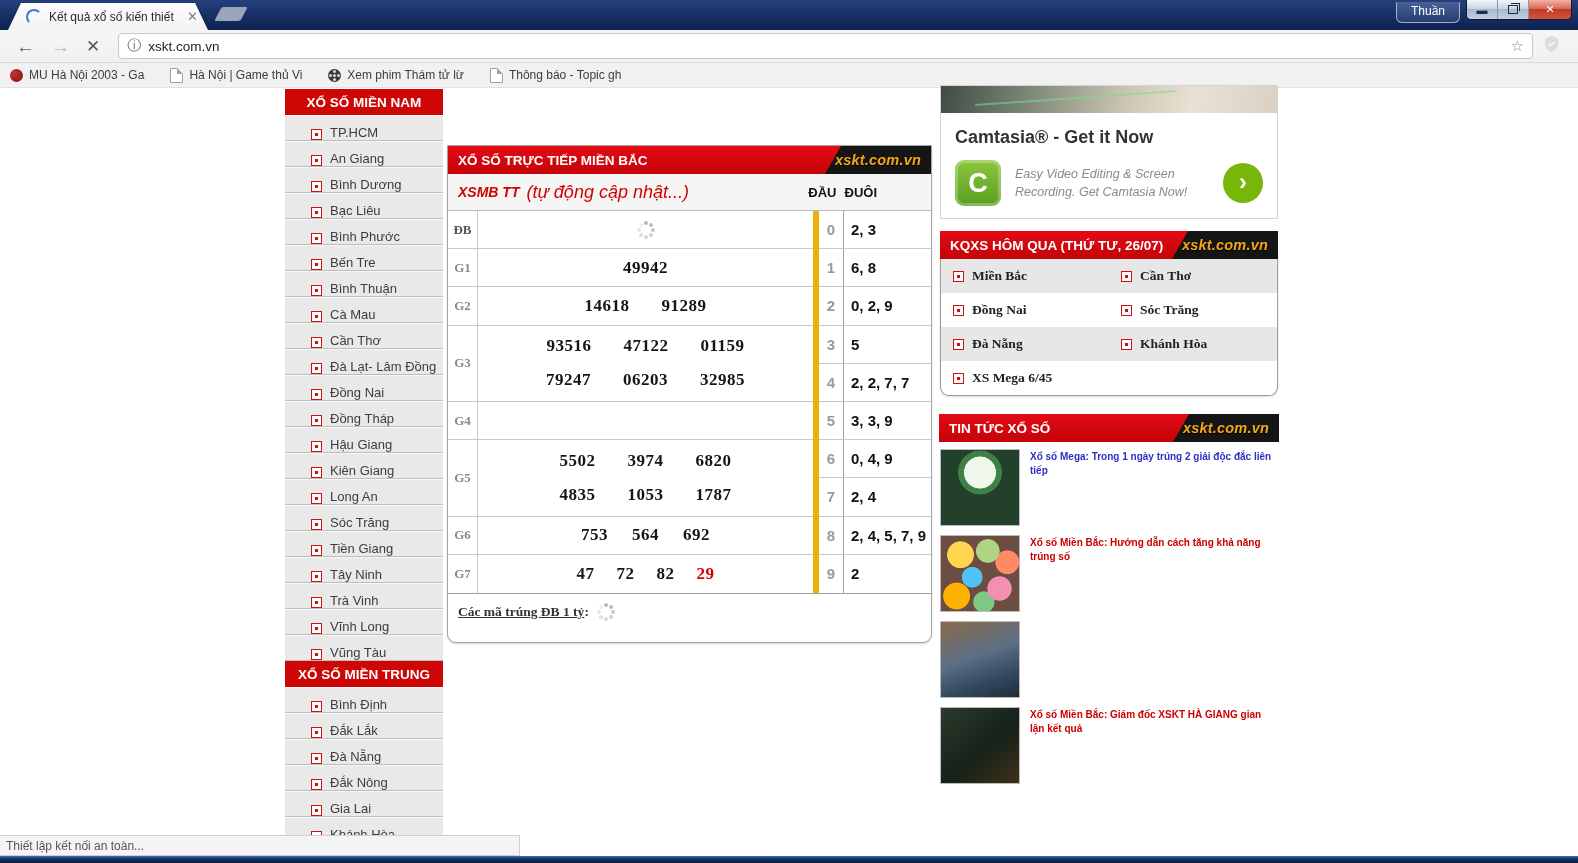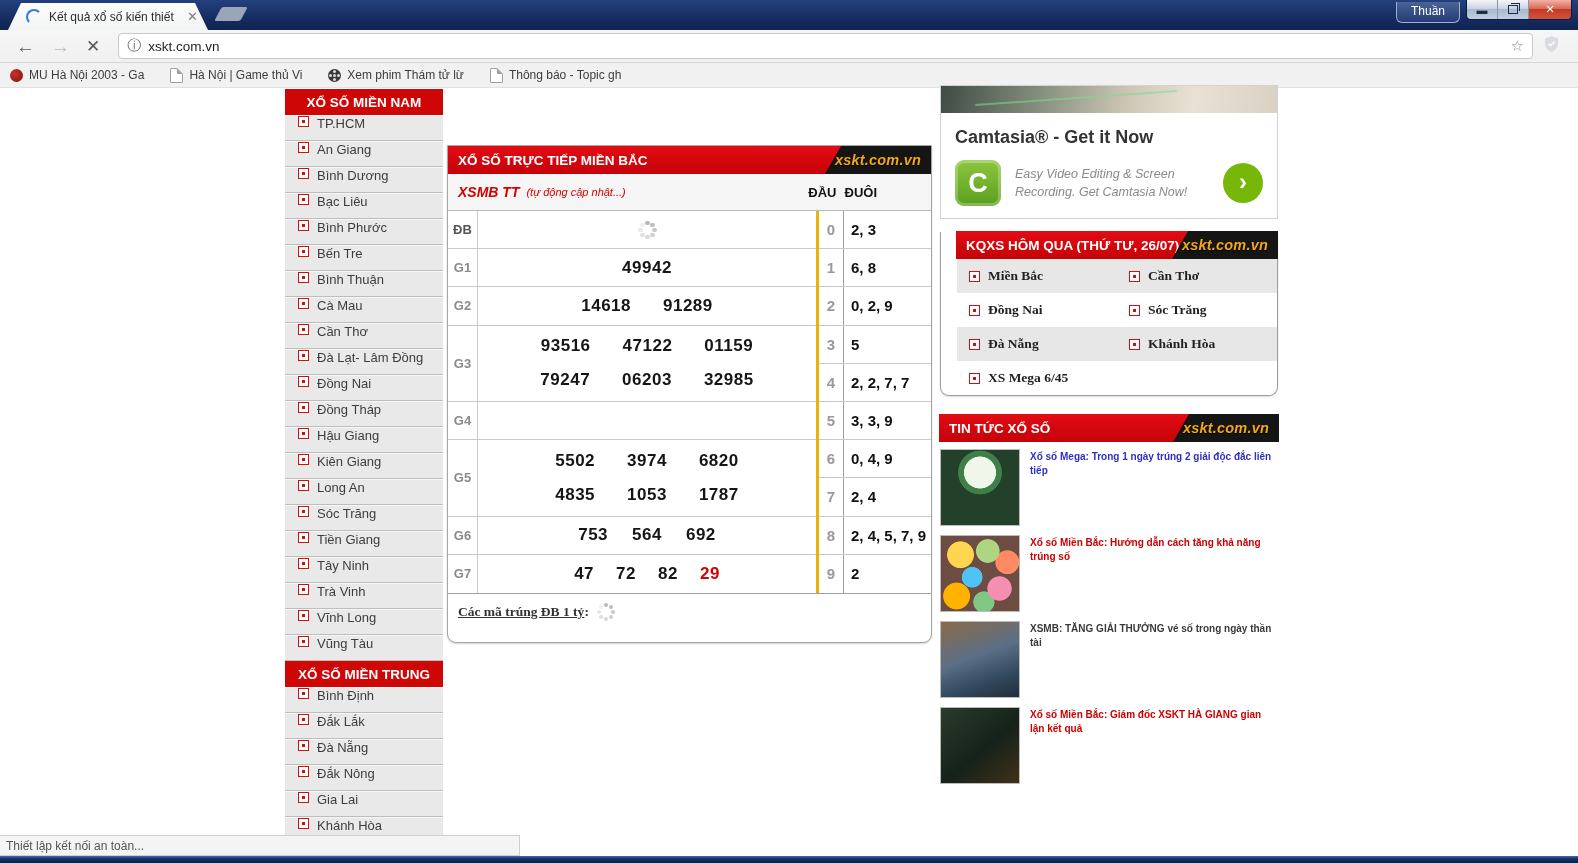--- a/index.html
+++ b/index.html
@@ -44,41 +44,41 @@
   .fav-doc::before{content:"";position:absolute;right:-1px;top:-1px;border:3px solid #f1f1f1;border-left-color:#9aa0a6;border-bottom-color:#9aa0a6;}
   .fav-film{width:13px;height:13px;border-radius:50%;background:#3a3a3a;position:relative;}
   .fav-film::before{content:"";position:absolute;left:5px;top:5px;width:3px;height:3px;border-radius:50%;background:#d8d8d8;
     box-shadow:0 -4px #d8d8d8,0 4px #d8d8d8,-4px 0 #d8d8d8,4px 0 #d8d8d8;}
   
   .page{position:absolute;left:0;top:89px;width:100%;height:767px;background:#fff;}
   
   .sidebar{position:absolute;left:285px;top:0;width:158px;}
   .side-head{height:26px;background:#ce0606;color:#fff;font-weight:bold;font-size:13.5px;display:flex;align-items:center;justify-content:center;}
   .side-item{height:24px;background:#e9e9e9;border-bottom:1px solid #bdbdbd;border-top:1px solid #f7f7f7;
-    display:flex;align-items:flex-start;padding-left:13px;}
+    display:flex;align-items:flex-end;padding-left:26px;}
   .bullet{width:9px;height:9px;border:1.5px solid #cc1111;background:#fff;display:flex;align-items:center;justify-content:center;flex:none;}
   .bullet i{width:3px;height:3px;background:#cc1111;display:block;}
   .side-label{font-size:13px;color:#3d3d3d;margin-left:8px;white-space:nowrap;}
   
   .panel{position:absolute;left:447px;top:56px;width:485px;border:1px solid #a5a5a5;border-radius:0 0 9px 9px;
     background:#fff;box-shadow:0 1px 2px rgba(0,0,0,.18);box-sizing:border-box;}
   .panel-head{height:28px;background:linear-gradient(#e30b14,#c40308);display:flex;align-items:center;position:relative;}
   .panel-title{color:#fff;font-weight:bold;font-size:13.5px;padding-left:10px;}
   .brand-badge{position:absolute;right:0;top:0;height:100%;width:106px;background:#151515;
     clip-path:polygon(16px 0,100% 0,100% 100%,0 100%);display:flex;align-items:center;justify-content:center;}
   .brand-badge b{color:#f2a71b;font-style:italic;font-size:14.5px;letter-spacing:.2px;text-shadow:0 1px 1px #000;}
   .subrow{height:37px;background:#f5f5f5;border-bottom:1px solid #b9b9b9;display:flex;align-items:center;padding:0 10px;box-sizing:border-box;}
   .subtitle{color:#d40000;font-weight:bold;font-style:italic;font-size:14px;}
-  .subnote{color:#d40000;font-style:italic;font-size:11px;margin-left:7px;}
+  .subnote{color:#d40000;font-style:italic;font-size:18px;margin-left:7px;}
   .subsp{flex:1;}
   .colhead{color:#111;font-weight:bold;font-size:13px;}
   .colhead.dau{margin-right:8px;}
   .colhead.duoi{margin-right:44px;}
   .tbl{display:flex;}
-  .left-tbl{width:371px;border-right:3px solid #eab308;box-sizing:border-box;}
+  .left-tbl{width:371px;border-right:6px solid #eab308;box-sizing:border-box;font-family:Liberation Serif, serif;}
   .prow{display:flex;border-bottom:1px solid #c9c9c9;box-sizing:border-box;}
   .prow:last-child{border-bottom:none;}
   .plabel{width:30px;border-right:1px solid #c9c9c9;display:flex;align-items:center;justify-content:center;
     color:#8a8a8a;font-weight:bold;font-size:13px;flex:none;box-sizing:border-box;}
   .plabel.dark{color:#555;}
   .pnums{flex:1;display:flex;flex-direction:column;align-items:center;justify-content:center;}
   .pline{display:flex;justify-content:center;align-items:center;gap:32px;line-height:34px;}
   .num{font-size:17px;font-weight:bold;color:#151515;letter-spacing:.5px;}
   .num.red{color:#d60000;}
   .right-tbl{width:112px;box-sizing:border-box;}
@@ -104,21 +104,21 @@
   .ad-row{display:flex;align-items:center;}
   .ad-logo{width:46px;height:46px;border-radius:9px;background:linear-gradient(#8dc63f,#5a9e1f);display:flex;align-items:center;justify-content:center;
     color:#fff;font-size:27px;font-weight:bold;flex:none;box-shadow:inset 0 0 0 3px rgba(255,255,255,.25);}
   .ad-text{flex:1;margin:0 10px 0 14px;color:#8a8a8a;font-size:12.5px;line-height:1.45;font-style:italic;}
   .ad-arrow{width:40px;height:40px;border-radius:50%;background:#76b709;color:#fff;display:flex;align-items:center;justify-content:center;
     font-size:24px;font-weight:bold;flex:none;padding-bottom:2px;box-sizing:border-box;}
   .box{position:absolute;left:0;width:338px;background:#fff;border:1px solid #9d9d9d;border-top:none;border-radius:0 0 9px 9px;
     box-shadow:0 1px 2px rgba(0,0,0,.15);box-sizing:border-box;}
   .box-head{height:28px;background:linear-gradient(#e30b14,#c40308);display:flex;align-items:center;position:relative;
     margin:-1px -1px 0;border-radius:0;}
-  .kq{top:143px;padding-left:16px;}
+  .kq{top:143px;}
   .krow{display:flex;min-height:34px;align-items:center;}
   .krow.alt{background:#e7e7e7;}
   .kitem{flex:1;display:flex;align-items:center;padding-left:12px;font-family:Liberation Serif, serif;}
   .kitem .side-label{font-weight:bold;color:#222;font-size:13.5px;}
   .news{top:326px;border:none;box-shadow:none;border-radius:0;}
   .news-list{padding-top:7px;}
   .nitem{display:flex;margin-bottom:9px;}
   .thumb{width:80px;height:77px;flex:none;border:1px solid #bbb;box-sizing:border-box;}
   .t1{background:radial-gradient(circle at 50% 30%,#eef7ea 0 24%,#3f8049 25% 33%,#22402a 34%),linear-gradient(180deg,#41604334,#185426);background-color:#2e5737;}
   .t2{background:radial-gradient(circle at 55% 42%,#e23a33 0 34%,#ffffff 35% 39%,transparent 40%),linear-gradient(115deg,#55663f,#83965e 55%,#45552f);}
@@ -602,21 +602,20 @@
         <div class="nitem">
           <div class="thumb t1"></div>
           <div class="headline hl-blue">Xổ số Mega: Trong 1 ngày trúng 2 giải độc đắc liên tiếp</div>
         </div>
         <div class="nitem">
           <div class="thumb t3"></div>
           <div class="headline hl-red">Xổ số Miền Bắc: Hướng dẫn cách tăng khả năng trúng số</div>
         </div>
         <div class="nitem">
           <div class="thumb t4"></div>
-          <div class="headline hl-dark">XSMB: TĂNG GIẢI THƯỞNG vé số trong ngày thần tài</div>
         </div>
         <div class="nitem">
           <div class="thumb t5"></div>
           <div class="headline hl-red">Xổ số Miền Bắc: Giám đốc XSKT HÀ GIANG gian lận kết quả</div>
         </div>
       </div>
     </div>
 
   </div>
 </div>

